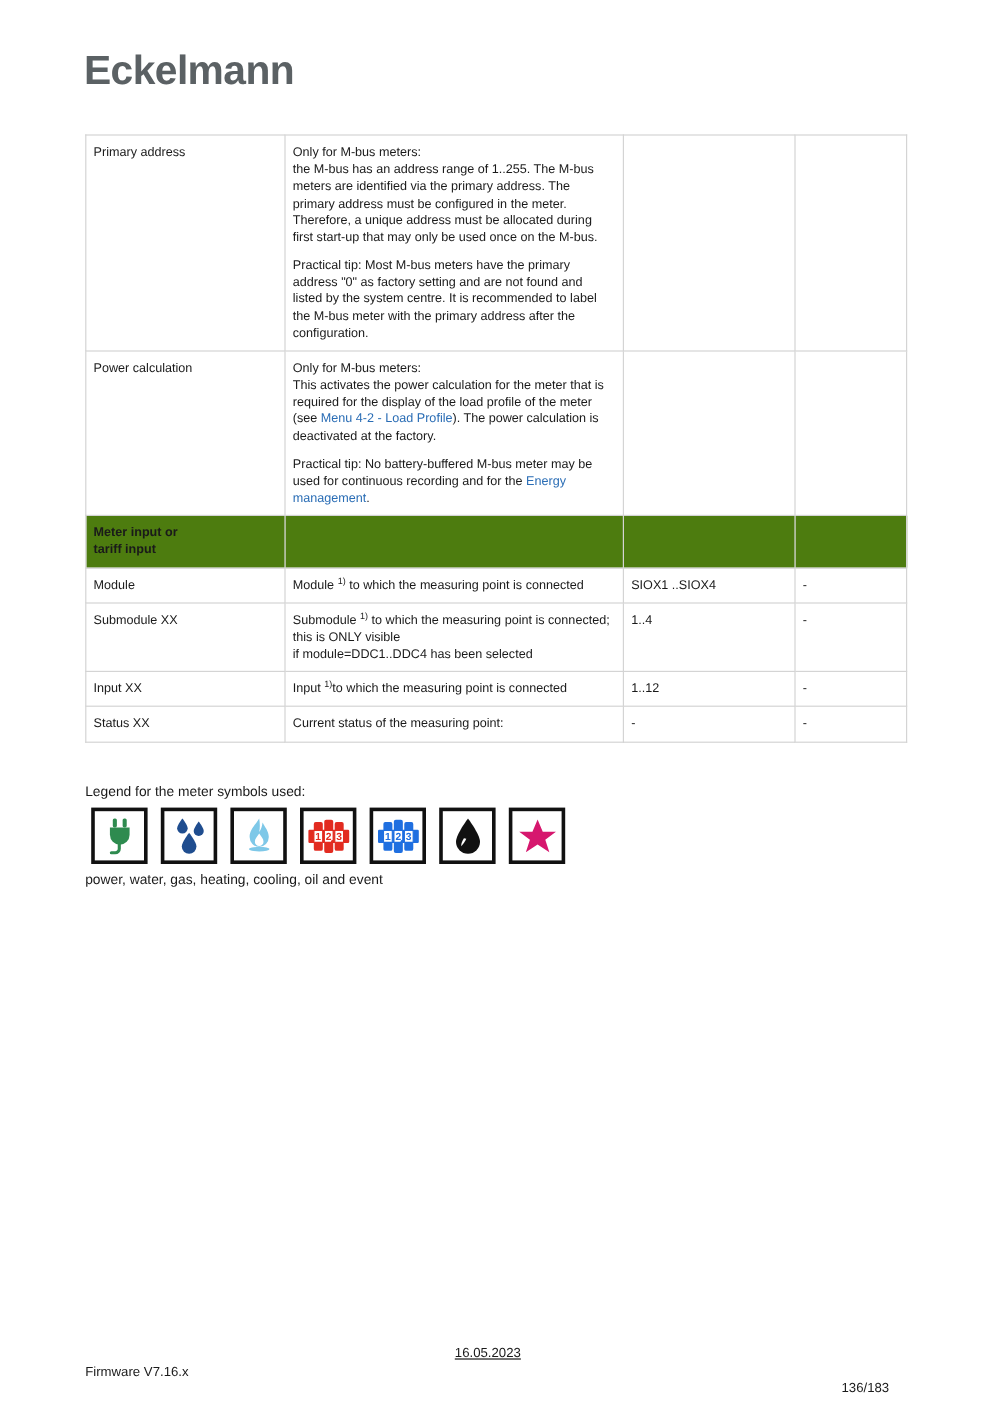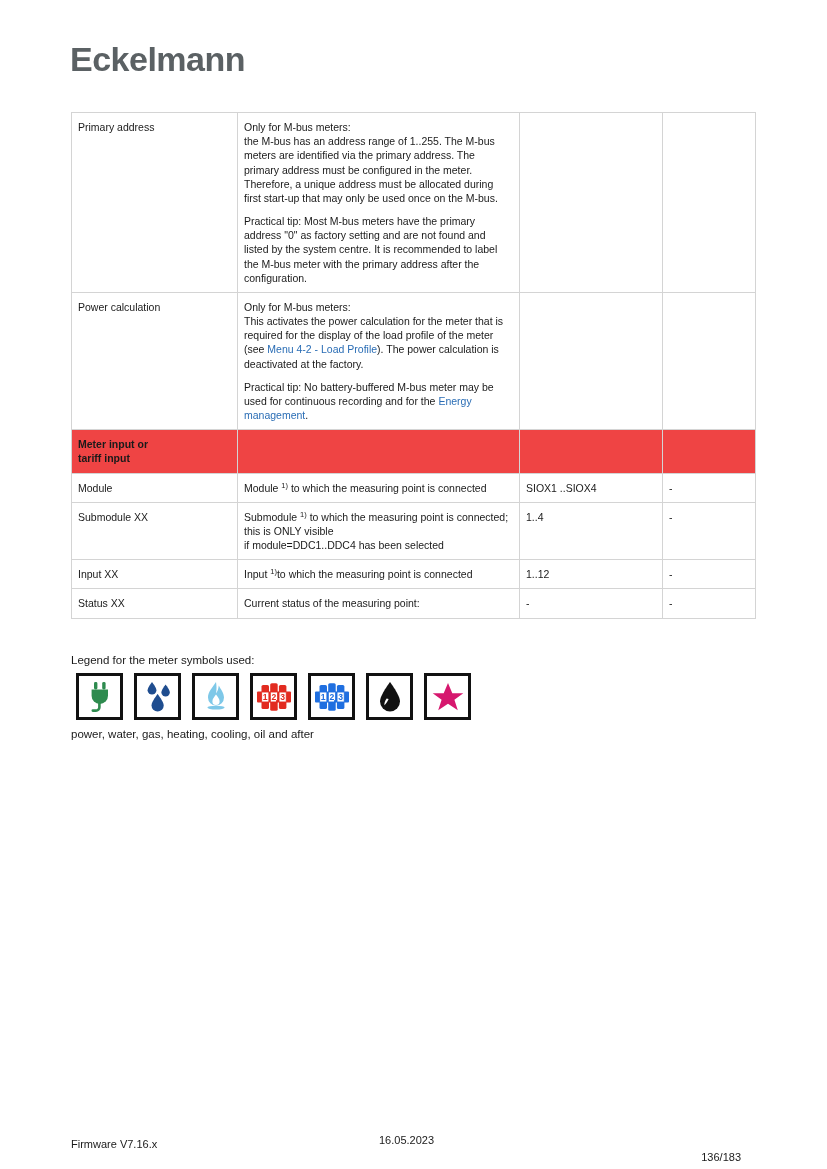--- a/index.html
+++ b/index.html
@@ -49,21 +49,21 @@
   .spec-table col.c3 { width: 143px; }
   .spec-table col.c4 { width: 93px; }
 
   .spec-table td {
     border: 1px solid #d4d4d4;
     vertical-align: top;
     padding: 7px 7px 7px 6px;
     color: #1a1a1a;
   }
   .spec-table tr.shaded td {
-    background: #ef4444;
+    background: #4d7c0f;
   }
   .spec-table tr.shaded td.label {
     font-weight: bold;
   }
   .para { margin: 0; }
   .para + .para { margin-top: 9px; }
   sup {
     font-size: 7.5px;
     vertical-align: super;
     line-height: 0;
@@ -114,21 +114,21 @@
     left: 71px;
     top: 1122px;
     width: 684px;
     font-size: 11px;
     color: #1a1a1a;
   }
   .footer .f-left {
     position: absolute; left: 0; top: 16px;
   }
   .footer .f-center {
-    position: absolute; left: 308px; top: 12px;
+    position: absolute; left: 308px; top: 0; text-decoration: underline;
   }
   .footer .f-right {
     position: absolute; right: 14px; top: 0; margin-top: 29px;
   }
 </style>
 </head>
 <body>
 
 <div class="page">
 
@@ -310,21 +310,21 @@
     </div>
 
     <div class="icon-box">
       <svg width="34" height="34" viewBox="0 0 34 34" aria-hidden="true">
         <path d="M17 3 L21.3 13.2 L32.3 13.2 L23.4 19.7 L26.8 30.3 L17 23.8 L7.2 30.3 L10.6 19.7 L1.7 13.2 L12.7 13.2 Z" fill="#d6176e"></path>
       </svg>
     </div>
 
   </div>
 
-  <div class="legend-caption">power, water, gas, heating, cooling, oil and after</div>
+  <div class="legend-caption">power, water, gas, heating, cooling, oil and event</div>
 
   <div class="footer">
     <span class="f-left">Firmware V7.16.x</span>
     <span class="f-center">16.05.2023</span>
     <span class="f-right">136/183</span>
   </div>
 
 </div>
 
 </body></html>

